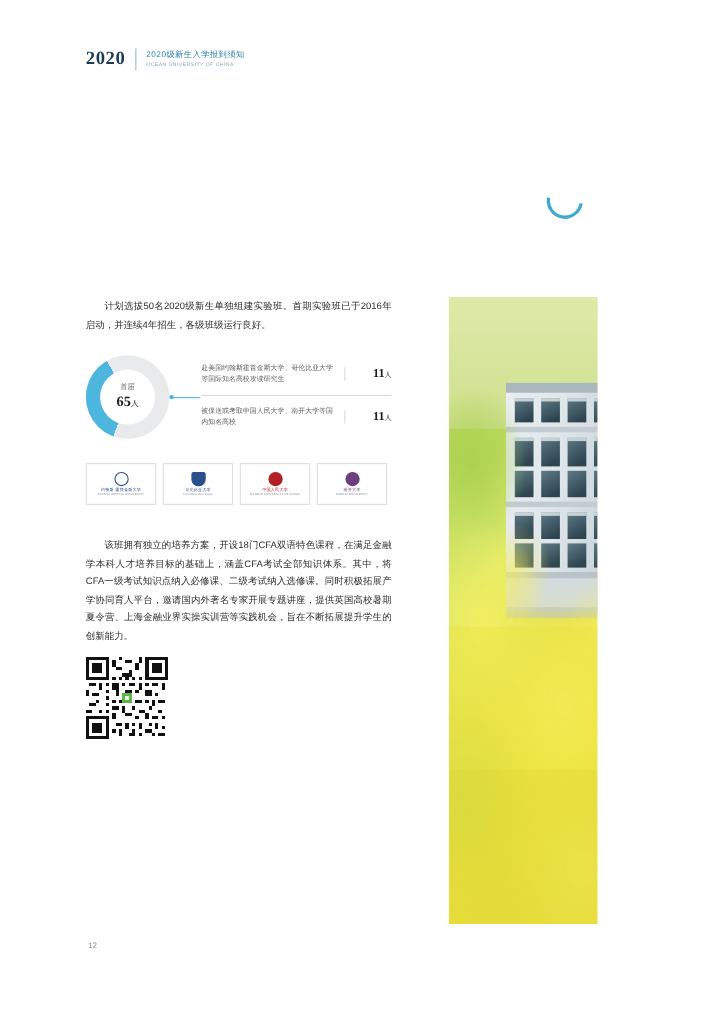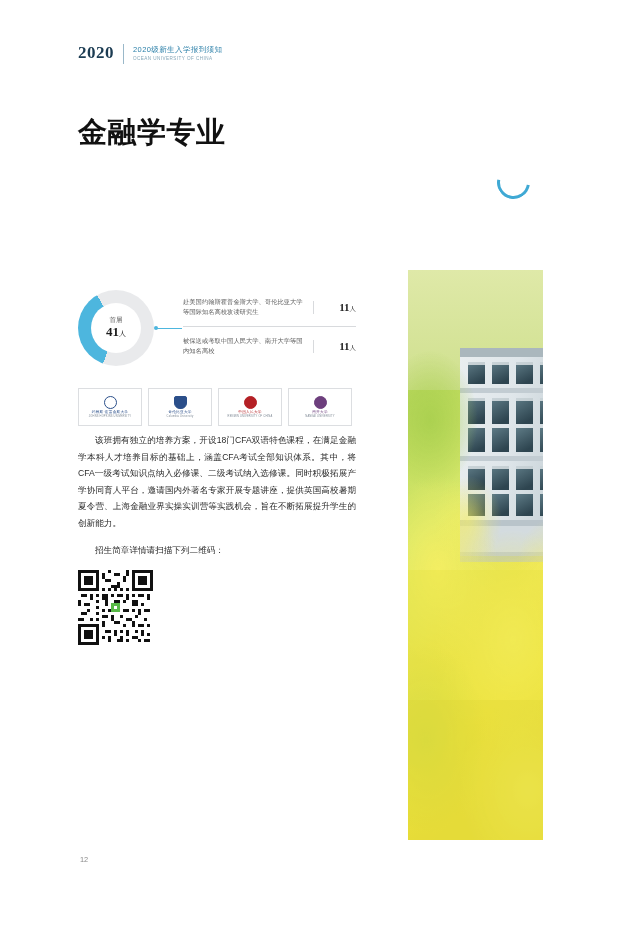--- a/index.html
+++ b/index.html
@@ -256,21 +256,21 @@
     letter-spacing: 0.2px;
     line-height: 1.25;
     text-align: center;
   }
   .logo-text.red { color: #b42025; }
   .logo-text.purple { color: #6d3f7d; }
   .logo-text .en { font-size: 2.6px; color: #7e8894; display: block; }
 
   
   .lower {
-    margin-top: 6px;
+    margin-top: 28px;
   }
 
   
   .qr {
     margin-top: 10px;
     width: 75px;
     height: 75px;
     background: #ffffff;
     position: relative;
   }
@@ -304,32 +304,32 @@
   <div class="header">
     <div class="header-year">2020</div>
     <div class="header-rule"></div>
     <div class="header-texts">
       <div class="header-cn">2020级新生入学报到须知</div>
       <div class="header-en">OCEAN UNIVERSITY OF CHINA</div>
     </div>
   </div>
 
   <div class="title-block">
-    <div class="title-line">金融学专业</div>
   </div>
   <div class="title-ring"></div>
 
   <div class="text-col">
 
+    <p class="para indent">计划选拔50名2020级新生单独组建实验班。首期实验班已于2016年启动，并连续4年招生，各级班级运行良好。</p>
 
     <div class="stats">
       <div class="donut">
         <div class="donut-hole">
           <span class="donut-label">首届</span>
-          <span class="donut-value"><span>41</span><small>人</small></span>
+          <span class="donut-value"><span>65</span><small>人</small></span>
         </div>
       </div>
       <div class="leader"></div>
       <div class="leader-dot"></div>
 
       <div class="stat-rows">
         <div class="stat-row">
           <div class="stat-desc">赴美国约翰斯霍普金斯大学、哥伦比亚大学等国际知名高校攻读研究生</div>
           <div class="stat-num"><span>11</span><small>人</small></div>
         </div>
@@ -366,21 +366,20 @@
         <div class="logo-mark purple"></div>
         <div class="logo-text purple">
           <span>南开大学</span>
           <span class="en">NANKAI UNIVERSITY</span>
         </div>
       </div>
     </div>
 
     <div class="lower">
       <p class="para indent">该班拥有独立的培养方案，开设18门CFA双语特色课程，在满足金融学本科人才培养目标的基础上，涵盖CFA考试全部知识体系。其中，将CFA一级考试知识点纳入必修课、二级考试纳入选修课。同时积极拓展产学协同育人平台，邀请国内外著名专家开展专题讲座，提供英国高校暑期夏令营、上海金融业界实操实训营等实践机会，旨在不断拓展提升学生的创新能力。</p>
-      <p class="para indent">招生简章详情请扫描下列二维码：</p>
 
       <div class="qr" title="招生简章二维码">
         <svg width="75" height="75" viewBox="0 0 25 25" shape-rendering="crispEdges" aria-hidden="true">
           <rect width="25" height="25" fill="#ffffff"></rect>
           <g fill="#111111">
 
             <rect x="0" y="0" width="7" height="1"></rect>
               <rect x="0" y="6" width="7" height="1"></rect>
             <rect x="0" y="0" width="1" height="7"></rect>
               <rect x="6" y="0" width="1" height="7"></rect>

